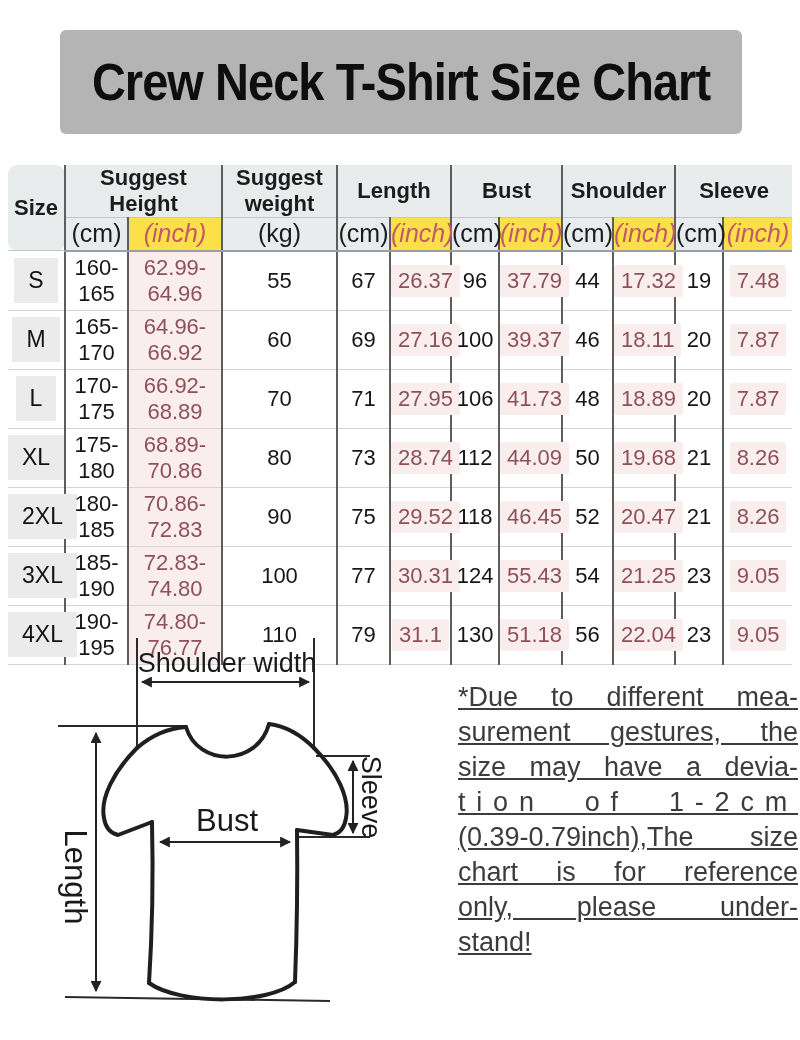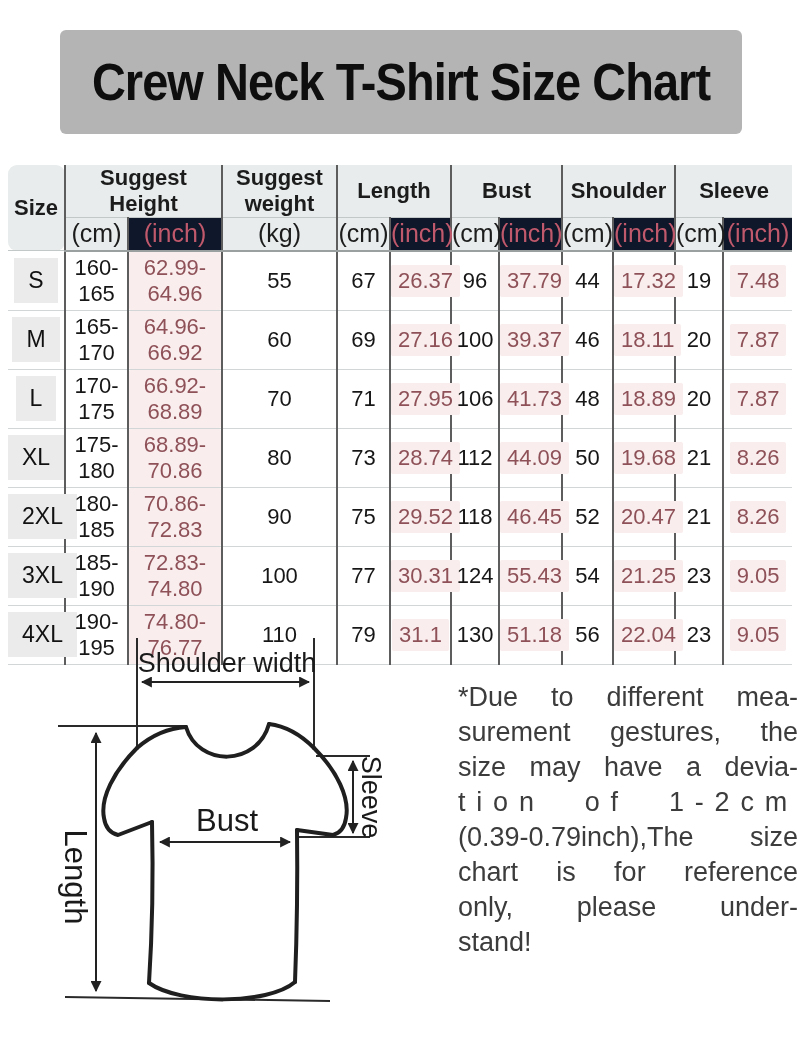--- a/index.html
+++ b/index.html
@@ -47,21 +47,21 @@
   .size-table thead th {
     background: #e8ecec;
     font-weight: 600;
     font-size: 22px;
     color: #1c1c1c;
   }
   .size-table thead tr.group-row { height: 36px; }
   .size-table thead tr.group-row th { border-bottom: 1px solid #c2c7c7; }
   .size-table thead tr.unit-row { height: 33px; }
   .size-table thead tr.unit-row th { font-weight: 400; font-size: 25px; border-bottom: 2px solid #9aa0a0; }
-  .size-table thead th.inch { background: #0f172a; color: #c0596b; }
+  .size-table thead th.inch { background: #fde047; color: #c0596b; font-style: italic; }
 
   .size-table tbody tr { height: 54px; border-bottom: 1px solid #d2d6d6; }
   .size-table tbody td { font-size: 22px; color: #161616; background: #ffffff; }
   .size-table tbody td.inch { color: #8e5158; }
   .size-table tbody td.inch .pill { background: #f9eded; padding: 3px 7px; border-radius: 2px; }
   .size-table tbody td.size .pill {
     background: #ebebeb; padding: 9px 14px; font-size: 23px; color: #111;
   }
   .pill { display: inline-block; }
 
@@ -81,21 +81,21 @@
   .lbl-length   { left: -12px; top: 239px; width: 174px; height: 36px;
                   font-size: 31px; transform: rotate(90deg); }
   .lbl-sleeve   { left: 305px; top: 161px; width: 130px; height: 32px;
                   font-size: 27px; transform: rotate(90deg); }
 
   .note {
     position: absolute; left: 458px; top: 60px; width: 340px;
     font-size: 27px; line-height: 35px;
     color: #3c3c3c;
   }
-  .note-line { text-align: justify; text-align-last: justify; height: 35px; overflow: hidden; }
+  .note-line { text-align: justify; text-align-last: justify; height: 35px; overflow: hidden; text-decoration: underline; }
   .note-line:nth-child(4) { letter-spacing: 0.40em; }
   .note-line:last-child { text-align-last: left; }
 </style>
 </head>
 <body>
 
 <div class="banner">
   <h1>Crew Neck T-Shirt Size Chart</h1>
 </div>
 

